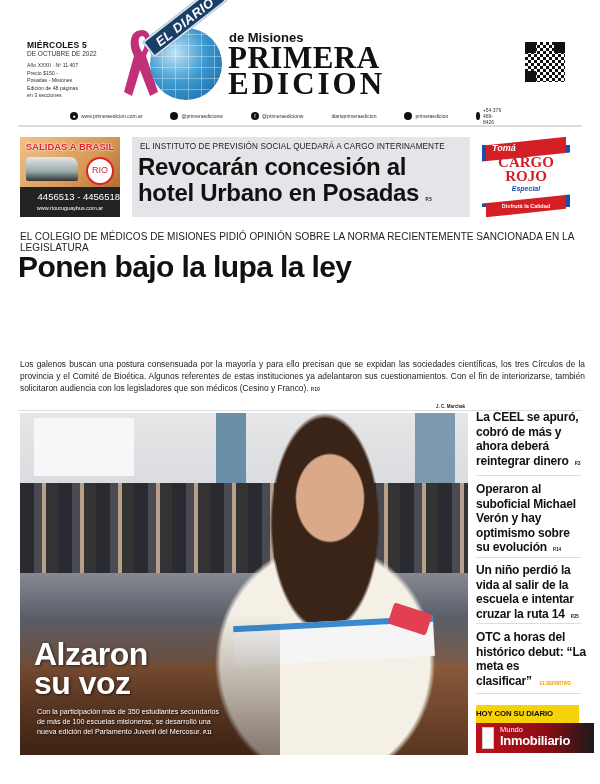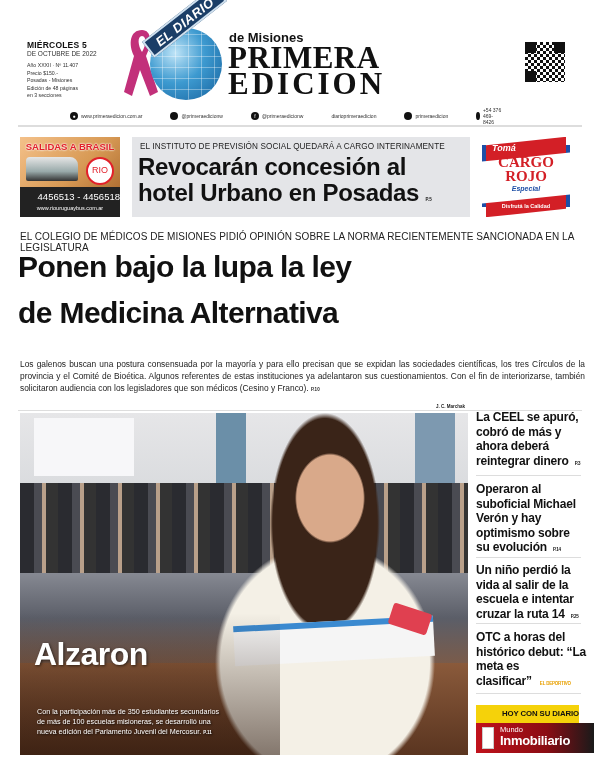--- a/index.html
+++ b/index.html
@@ -77,21 +77,21 @@
 .photo .shade{position:absolute;left:0;top:200px;width:260px;height:142px;background:linear-gradient(180deg,transparent,rgba(40,20,10,.55))}
 .credit{left:436px;top:404px;font-size:4.5px;font-weight:bold;color:#222}
 .photo-head{left:34px;top:640px;color:#fff;font-weight:bold;font-size:32px;line-height:29px;letter-spacing:-0.5px;text-shadow:1px 1px 3px rgba(0,0,0,.6)}
 .photo-text{left:37px;top:707px;width:185px;color:#fff;font-size:7.2px;line-height:10px;text-shadow:1px 1px 2px rgba(0,0,0,.8)}
 .photo-text .pg{font-size:4.5px;font-weight:bold}
 
 .side{left:476px;width:110px;font-weight:bold;font-size:12px;line-height:14.5px;letter-spacing:-0.2px}
 .side .pg{font-size:4.5px;font-weight:bold;margin-left:6px}
 .side .sec{font-size:4.5px;font-weight:bold;color:#e8a000;margin-left:8px}
 .srule{left:476px;width:105px;height:1px;background:#ddd}
-.hoy{left:476px;top:705px;width:103px;height:20px;background:#f5d20a;font-weight:bold;font-size:7.8px;text-align:right;line-height:18px;letter-spacing:-0.1px}
+.hoy{left:476px;top:705px;width:103px;height:20px;background:#f5d20a;font-weight:bold;font-size:7.8px;text-align:left;line-height:18px;letter-spacing:-0.1px}
 .mundo{left:476px;top:723px;width:118px;height:30px;background:linear-gradient(90deg,#c1121c,#8a0c13 60%,#1a1a1a)}
 .mundo .door{position:absolute;left:6px;top:4px;width:12px;height:22px;background:#fff;border:1.5px solid #ccc}
 .mundo .m1{position:absolute;left:24px;top:2px;color:#fff;font-size:7.5px}
 .mundo .m2{position:absolute;left:24px;top:10px;color:#fff;font-weight:bold;font-size:13px;letter-spacing:-0.3px}
 </style>
 </head>
 <body>
 
 <div class="abs date">MIÉRCOLES 5</div>
 <div class="abs date2">DE OCTUBRE DE 2022</div>
@@ -164,39 +164,39 @@
       <div>CARGO</div>
       <div>ROJO</div>
     </div>
   <div class="esp">Especial</div>
   <div class="dis">Disfrutá la Calidad</div>
 </div>
 
 <div class="abs main-kicker">EL COLEGIO DE MÉDICOS DE MISIONES PIDIÓ OPINIÓN SOBRE LA NORMA RECIENTEMENTE SANCIONADA EN LA LEGISLATURA</div>
 <div class="abs main-head">
   <div>Ponen bajo la lupa la ley</div>
-  <div>de Medicina Alternativa</div>
 </div>
 <div class="abs main-lead"><span>Los galenos buscan una postura consensuada por la mayoría y para ello precisan que se expidan las sociedades científicas, los tres Círculos de la provincia y el Comité de Bioética. Algunos referentes de estas instituciones ya adelantaron sus cuestionamientos. Con el fin de interiorizarse, también solicitaron audiencia con los legisladores que son médicos (Cesino y Franco).</span> <span class="pg">P.10</span></div>
 <div class="abs rule2"></div>
 
 <div class="abs credit">J. C. Marchak</div>
 <div class="abs photo">
   <div class="screen"></div>
   <div class="curtain1"></div>
   <div class="curtain2"></div>
   <div class="crowd"></div>
   <div class="floor"></div>
   <div class="woman"></div>
   <div class="box"></div>
   <div class="phone"></div>
   <div class="shade"></div>
 </div>
 <div class="abs photo-head">
   <div>Alzaron</div>
+  <div>su voz</div>
 </div>
 <div class="abs photo-text"><span>Con la participación más de 350 estudiantes secundarios de más de 100 escuelas misioneras, se desarrolló una nueva edición del Parlamento Juvenil del Mercosur.</span> <span class="pg">P.11</span></div>
 
 <div class="abs side" style="top:410px"><span>La CEEL se apuró, cobró de más y ahora deberá reintegrar dinero</span><span class="pg">P.3</span></div>
 <div class="abs srule" style="top:475px"></div>
 <div class="abs side" style="top:482px"><span>Operaron al suboficial Michael Verón y hay optimismo sobre su evolución</span><span class="pg">P.14</span></div>
 <div class="abs srule" style="top:557px"></div>
 <div class="abs side" style="top:563px"><span>Un niño perdió la vida al salir de la escuela e intentar cruzar la ruta 14</span><span class="pg">P.25</span></div>
 <div class="abs srule" style="top:623px"></div>
 <div class="abs side" style="top:630px"><span>OTC a horas del histórico debut: “La meta es clasificar”</span><span class="sec">EL DEPORTIVO</span></div>

